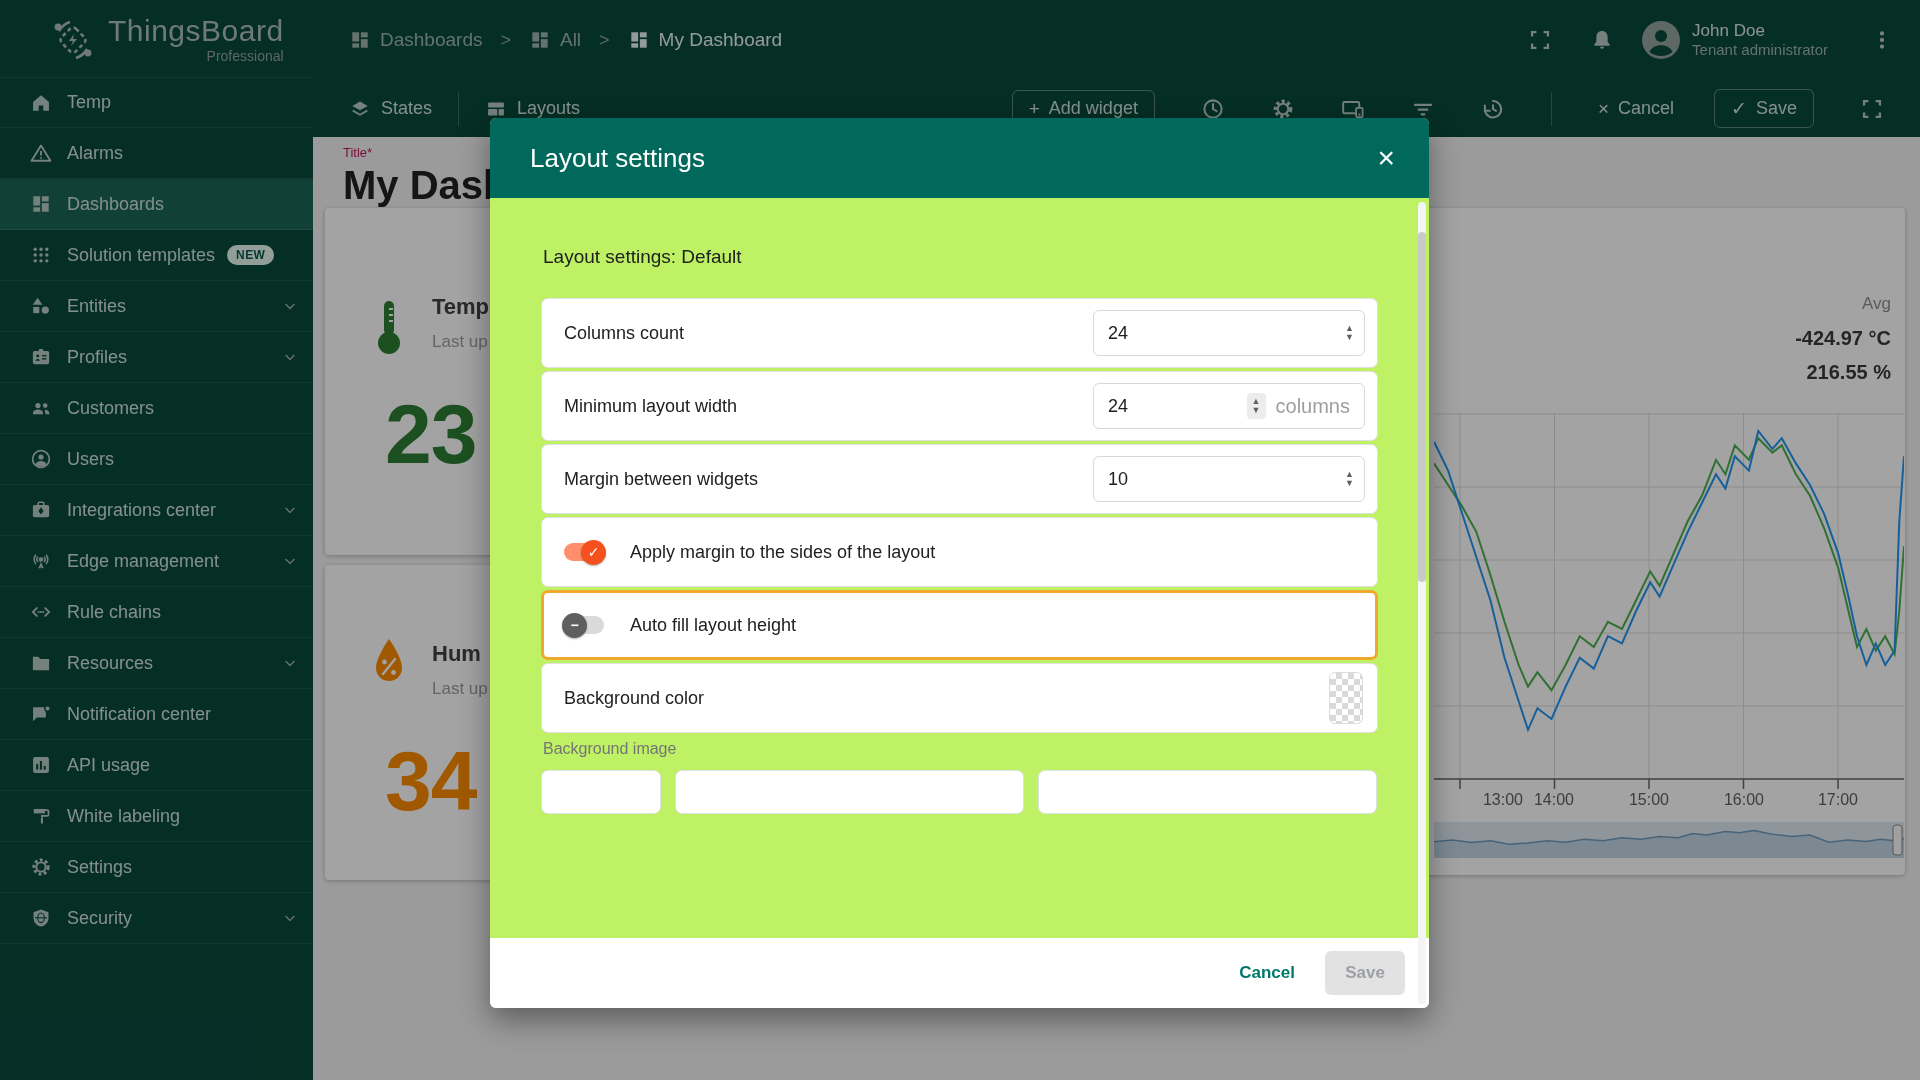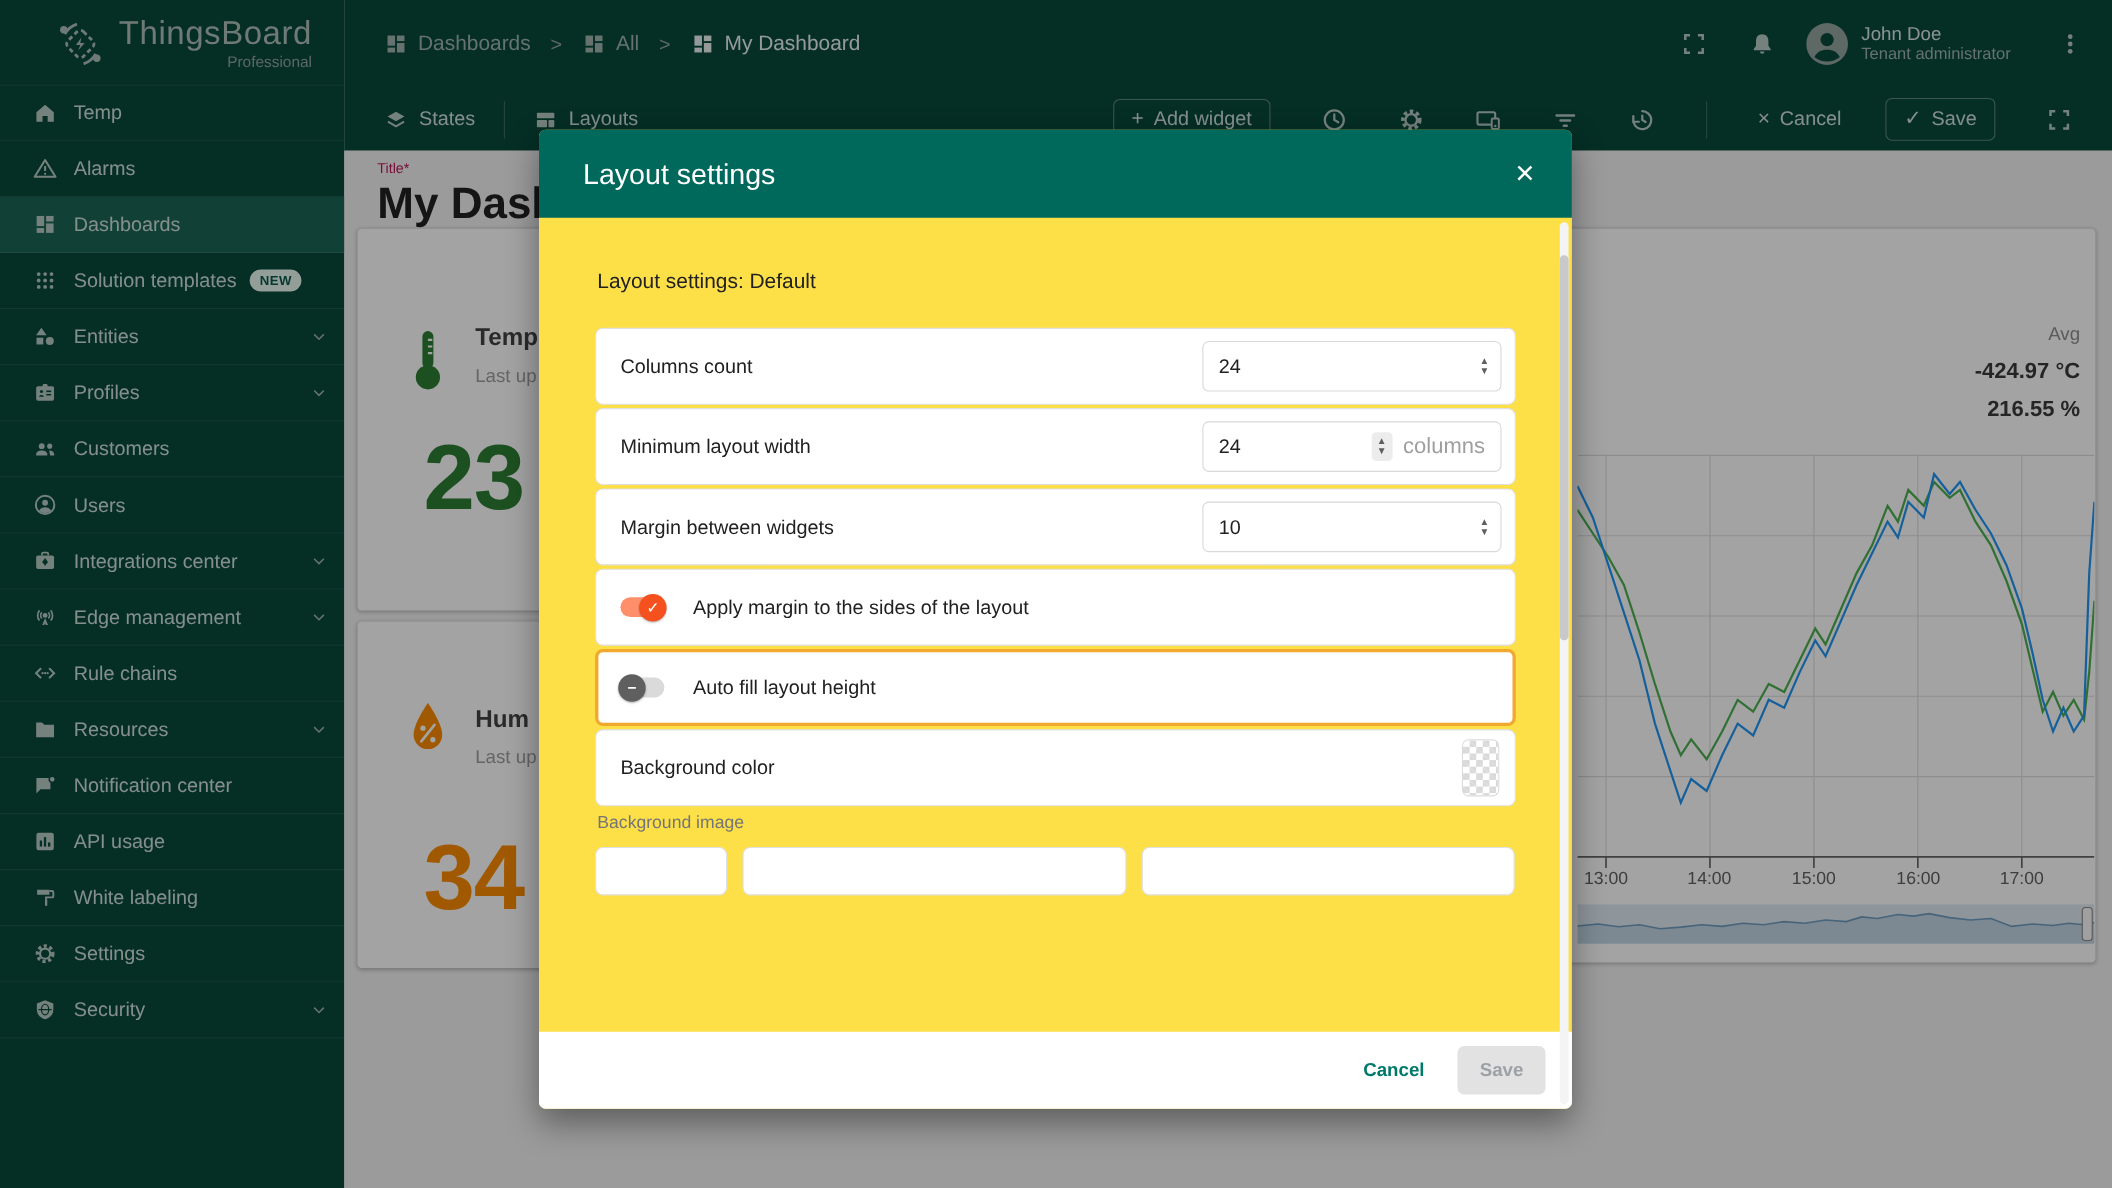--- a/index.html
+++ b/index.html
@@ -63,21 +63,21 @@
 
   .legend{position:absolute;right:14px;top:86px;text-align:right;}
   .legend-header{font-size:17px;color:#8f8f8f;margin-bottom:13px;}
   .legend-val{font-size:20px;font-weight:700;color:#3a3a3a;margin-bottom:11px;}
   .plot{position:absolute;left:1434px;top:413px;z-index:1;}
   .x-tick{position:absolute;top:791px;width:70px;text-align:center;font-size:16px;color:#616161;z-index:1;}
   .navigator{position:absolute;left:1434px;top:822px;z-index:1;}
 
   
   .backdrop{position:absolute;inset:0;background:rgba(0,0,0,0.36);z-index:50;}
-  .modal{position:absolute;left:490px;top:118px;width:939px;height:890px;background:#fde047;border-radius:6px;box-shadow:0 12px 30px rgba(0,0,0,0.4);z-index:100;}
+  .modal{position:absolute;left:490px;top:118px;width:939px;height:890px;background:#bef264;border-radius:6px;box-shadow:0 12px 30px rgba(0,0,0,0.4);z-index:100;}
   .modal-header{height:80px;background:#00695c;border-radius:6px 6px 0 0;display:flex;align-items:center;padding:0 26px 0 40px;}
   .modal-title{color:#fff;font-size:26px;font-weight:500;}
   .modal-close{margin-left:auto;color:#fff;font-size:30px;line-height:1;cursor:pointer;padding:4px 8px;}
   .modal-body{position:absolute;top:80px;left:0;right:0;height:766px;overflow:hidden;padding:34px 51px 0;}
   .section-title{font-size:19px;font-weight:400;color:#212121;margin:14px 0 30px 2px;}
   .srow{height:70px;border:1px solid #e0e0e0;border-radius:7px;margin-bottom:3px;display:flex;align-items:center;padding:0 12px 0 22px;background:#fff;}
   .srow.highlight{border:3px solid #f0a92e;padding:0 10px 0 20px;}
   .srow-label{font-size:18px;color:#212121;}
   .num-input{width:272px;height:46px;border:1px solid #d9d9d9;border-radius:6px;margin-left:auto;display:flex;align-items:center;padding:0 10px 0 14px;font-size:18px;color:#212121;background:#fff;}
   .spacer{flex:1;}
@@ -502,21 +502,21 @@
       <span class="w-icon" style="top:72px;">
         <svg width="32" height="52" viewBox="0 0 32 52">
             <path d="M16 2C16 2 3 20 3 31a13 13 0 0026 0C29 20 16 2 16 2z" fill="#fb8c00"></path>
             <path d="M10 37l12-15" stroke="#fff" stroke-width="2.4" stroke-linecap="round"></path>
             <circle cx="11.5" cy="25" r="2.4" fill="#fff"></circle>
             <circle cx="20.5" cy="35.5" r="2.4" fill="#fff"></circle>
           </svg>
       </span>
       <div class="w-title" style="top:76px;">Hum</div>
       <div class="w-sub" style="top:114px;">Last up</div>
-      <div class="w-value" style="top:184px;color:#fb8c00;">34</div>
+      <div class="w-value" style="top:168px;color:#fb8c00;">34</div>
     </div>
 
     <div class="card" style="left:867px;top:71px;width:725px;height:667px;">
       <div class="legend">
         <div class="legend-header">Avg</div>
         <div class="legend-val">-424.97 °C</div>
         <div class="legend-val">216.55 %</div>
       </div>
     </div>
   </div>
@@ -527,21 +527,21 @@
       <path d="M26 0v366M120.5 0v366M215 0v366M309.5 0v366M404 0v366"></path>
     </g>
     <polyline id="series-green" fill="none" stroke-width="2" points="0.0,50.4 14.1,72.0 28.2,93.6 42.3,118.8 56.4,162.0 70.5,208.8 84.6,252.0 94.0,273.6 103.4,259.2 117.5,277.2 131.6,252.0 145.7,223.2 159.8,234.0 173.9,208.8 188.0,216.0 202.1,187.2 216.2,158.4 225.6,172.8 239.7,140.4 253.8,108.0 267.9,82.8 282.0,46.8 291.4,61.2 300.8,32.4 314.9,46.8 324.3,25.2 338.4,39.6 347.8,32.4 361.9,61.2 376.0,82.8 390.1,115.2 404.2,154.8 413.6,194.4 423.0,234.0 432.4,216.0 441.8,237.6 451.2,223.2 460.6,241.2 465.3,198.0 470.0,133.2" stroke="#4caf50"></polyline>
     <polyline id="series-blue" fill="none" stroke-width="2" points="0.0,28.8 14.1,57.6 28.2,100.8 42.3,144.0 56.4,187.2 70.5,244.8 84.6,288.0 94.0,316.8 103.4,295.2 117.5,306.0 131.6,273.6 145.7,244.8 159.8,255.6 173.9,223.2 188.0,230.4 202.1,198.0 216.2,169.2 225.6,183.6 239.7,151.2 253.8,118.8 267.9,90.0 282.0,61.2 291.4,75.6 300.8,43.2 314.9,57.6 324.3,18.0 338.4,36.0 347.8,25.2 361.9,50.4 376.0,72.0 390.1,100.8 404.2,140.4 413.6,180.0 423.0,223.2 432.4,252.0 441.8,230.4 451.2,252.0 460.6,237.6 465.3,108.0 470.0,43.2" stroke="#2196f3"></polyline>
     <path d="M0 366h470" stroke="#666" stroke-width="1.5" fill="none"></path>
     <g stroke="#666" stroke-width="1.5">
         <path d="M26 366v10M120.5 366v10M215 366v10M309.5 366v10M404 366v10"></path>
       </g>
   </svg>
   <div id="x-ticks">
-      <span class="x-tick" style="left: 1425px;">13:00</span>
+      <span class="x-tick" style="left: 1468px;">13:00</span>
       <span class="x-tick" style="left: 1519px;">14:00</span>
       <span class="x-tick" style="left: 1614px;">15:00</span>
       <span class="x-tick" style="left: 1709px;">16:00</span>
       <span class="x-tick" style="left: 1803px;">17:00</span>
     </div>
   <svg class="navigator" width="470" height="36" viewBox="0 0 470 36">
     <rect x="0" y="0" width="470" height="36" fill="#dfe9f3"></rect>
     <path id="nav-area" fill="#c3d6e6" d="M0,36 L0.0,19.8 L18.8,18.0 L37.6,20.5 L56.4,18.7 L75.2,22.3 L94.0,20.9 L112.8,18.7 L131.6,20.2 L150.4,17.3 L169.2,18.7 L188.0,15.8 L206.8,17.3 L225.6,14.4 L244.4,15.8 L258.5,11.5 L272.6,13.0 L291.4,9.4 L305.5,10.8 L319.6,8.6 L338.4,12.2 L357.2,14.4 L376.0,13.0 L394.8,20.2 L413.6,18.0 L432.4,19.4 L446.5,17.3 L460.6,18.7 L470.0,16.6 L470,36 Z"></path>
     <polyline id="nav-line" fill="none" stroke="#6f9dc0" stroke-width="1.5" points="0.0,19.8 18.8,18.0 37.6,20.5 56.4,18.7 75.2,22.3 94.0,20.9 112.8,18.7 131.6,20.2 150.4,17.3 169.2,18.7 188.0,15.8 206.8,17.3 225.6,14.4 244.4,15.8 258.5,11.5 272.6,13.0 291.4,9.4 305.5,10.8 319.6,8.6 338.4,12.2 357.2,14.4 376.0,13.0 394.8,20.2 413.6,18.0 432.4,19.4 446.5,17.3 460.6,18.7 470.0,16.6"></polyline>
     <rect x="459" y="3" width="9" height="30" rx="3" fill="#fafafa" stroke="#8a8a8a"></rect>

